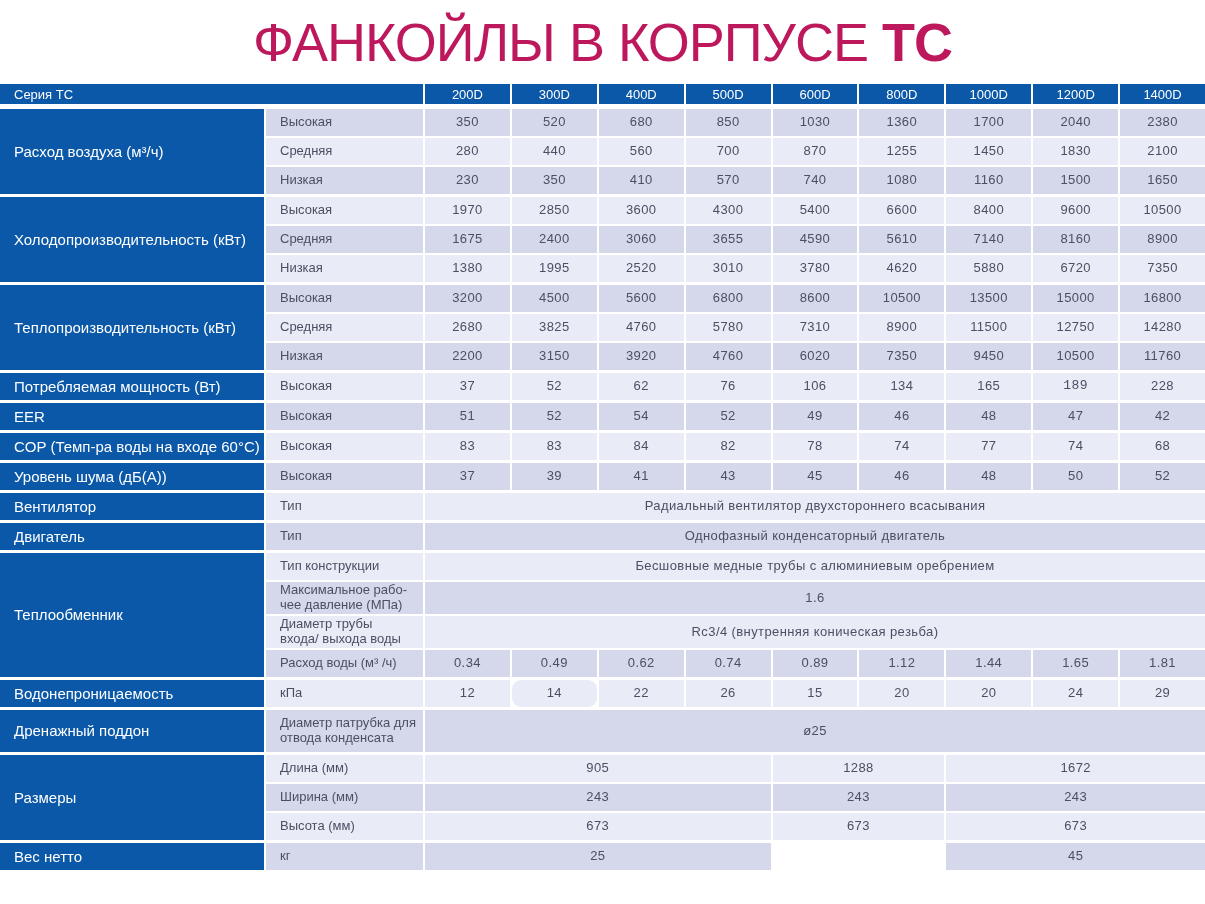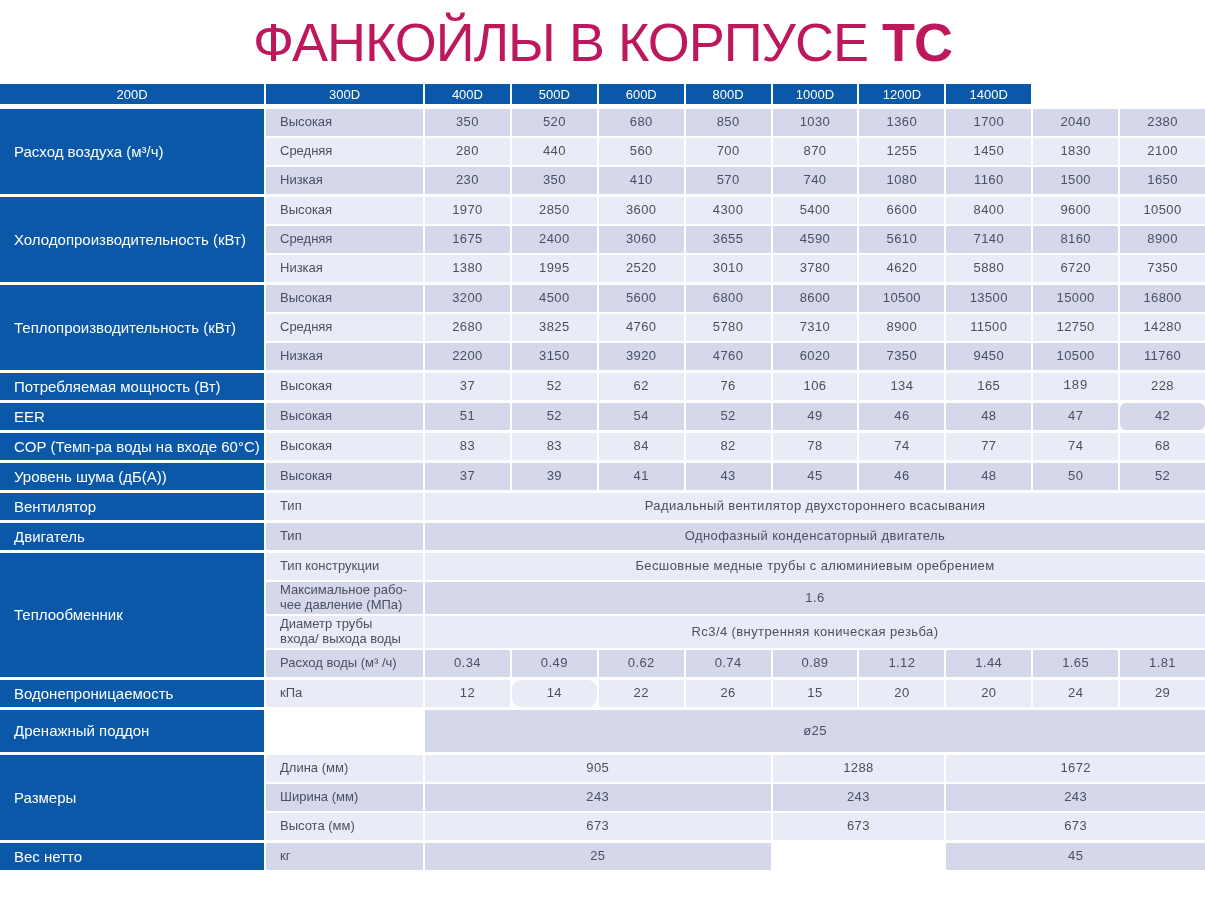--- a/index.html
+++ b/index.html
@@ -46,20 +46,21 @@
 </style>
 </head>
 <body style="--blue: #0a58a7; --dark: #d4d8ea; --light: #e9ecf6; --ink: #4b4f63;">
 
 <div class="title">
   <span class="main">ФАНКОЙЛЫ В КОРПУСЕ</span>
   <span class="tc">ТС</span>
 </div>
 
 <div class="grid header-grid">
+  <div class="hcell series">Серия ТС</div>
 <div class="hcell">200D</div>
     <div class="hcell">300D</div>
     <div class="hcell">400D</div>
     <div class="hcell">500D</div>
     <div class="hcell">600D</div>
     <div class="hcell">800D</div>
     <div class="hcell">1000D</div>
     <div class="hcell">1200D</div>
     <div class="hcell">1400D</div>
   </div>
@@ -181,21 +182,21 @@
       <div class="glabel" style="grid-row: 1 / span 1;">EER</div>
       <div class="sublabel bg0" style="grid-row: 1;">Высокая</div>
       <div class="cell bg0" style="grid-area: 1 / 3;">51</div>
       <div class="cell bg0" style="grid-area: 1 / 4;">52</div>
       <div class="cell bg0" style="grid-area: 1 / 5;">54</div>
       <div class="cell bg0" style="grid-area: 1 / 6;">52</div>
       <div class="cell bg0" style="grid-area: 1 / 7;">49</div>
       <div class="cell bg0" style="grid-area: 1 / 8;">46</div>
       <div class="cell bg0" style="grid-area: 1 / 9;">48</div>
       <div class="cell bg0" style="grid-area: 1 / 10;">47</div>
-      <div class="cell bg0" style="grid-area: 1 / 11; border-radius: 6px;">42</div>
+      <div class="cell bg0" style="grid-area: 1 / 11;">42</div>
     </div>
     <div class="grid group" style="grid-template-rows: 27px;">
       <div class="glabel" style="grid-row: 1 / span 1;">COP (Темп-ра воды на входе 60°С)</div>
       <div class="sublabel bg1" style="grid-row: 1;">Высокая</div>
       <div class="cell bg1" style="grid-area: 1 / 3;">83</div>
       <div class="cell bg1" style="grid-area: 1 / 4;">83</div>
       <div class="cell bg1" style="grid-area: 1 / 5;">84</div>
       <div class="cell bg1" style="grid-area: 1 / 6;">82</div>
       <div class="cell bg1" style="grid-area: 1 / 7;">78</div>
       <div class="cell bg1" style="grid-area: 1 / 8;">74</div>
@@ -255,20 +256,22 @@
       <div class="cell bg1" style="grid-area: 1 / 5;">22</div>
       <div class="cell bg1" style="grid-area: 1 / 6;">26</div>
       <div class="cell bg1" style="grid-area: 1 / 7;">15</div>
       <div class="cell bg1" style="grid-area: 1 / 8;">20</div>
       <div class="cell bg1" style="grid-area: 1 / 9;">20</div>
       <div class="cell bg1" style="grid-area: 1 / 10;">24</div>
       <div class="cell bg1" style="grid-area: 1 / 11;">29</div>
     </div>
     <div class="grid group" style="grid-template-rows: 42px;">
       <div class="glabel" style="grid-row: 1 / span 1;">Дренажный поддон</div>
+      <div class="sublabel bg0" style="grid-row: 1;">Диаметр патрубка для
+отвода конденсата</div>
       <div class="cell bg0" style="grid-area: 1 / 3 / auto / span 9;">ø25</div>
     </div>
     <div class="grid group" style="grid-template-rows: 27px 27px 27px;">
       <div class="glabel" style="grid-row: 1 / span 3;">Размеры</div>
       <div class="sublabel bg1" style="grid-row: 1;">Длина (мм)</div>
       <div class="cell bg1" style="grid-area: 1 / 3 / auto / span 4;">905</div>
       <div class="cell bg1" style="grid-area: 1 / 7 / auto / span 2;">1288</div>
       <div class="cell bg1" style="grid-area: 1 / 9 / auto / span 3;">1672</div>
       <div class="sublabel bg0" style="grid-row: 2;">Ширина (мм)</div>
       <div class="cell bg0" style="grid-area: 2 / 3 / auto / span 4;">243</div>

